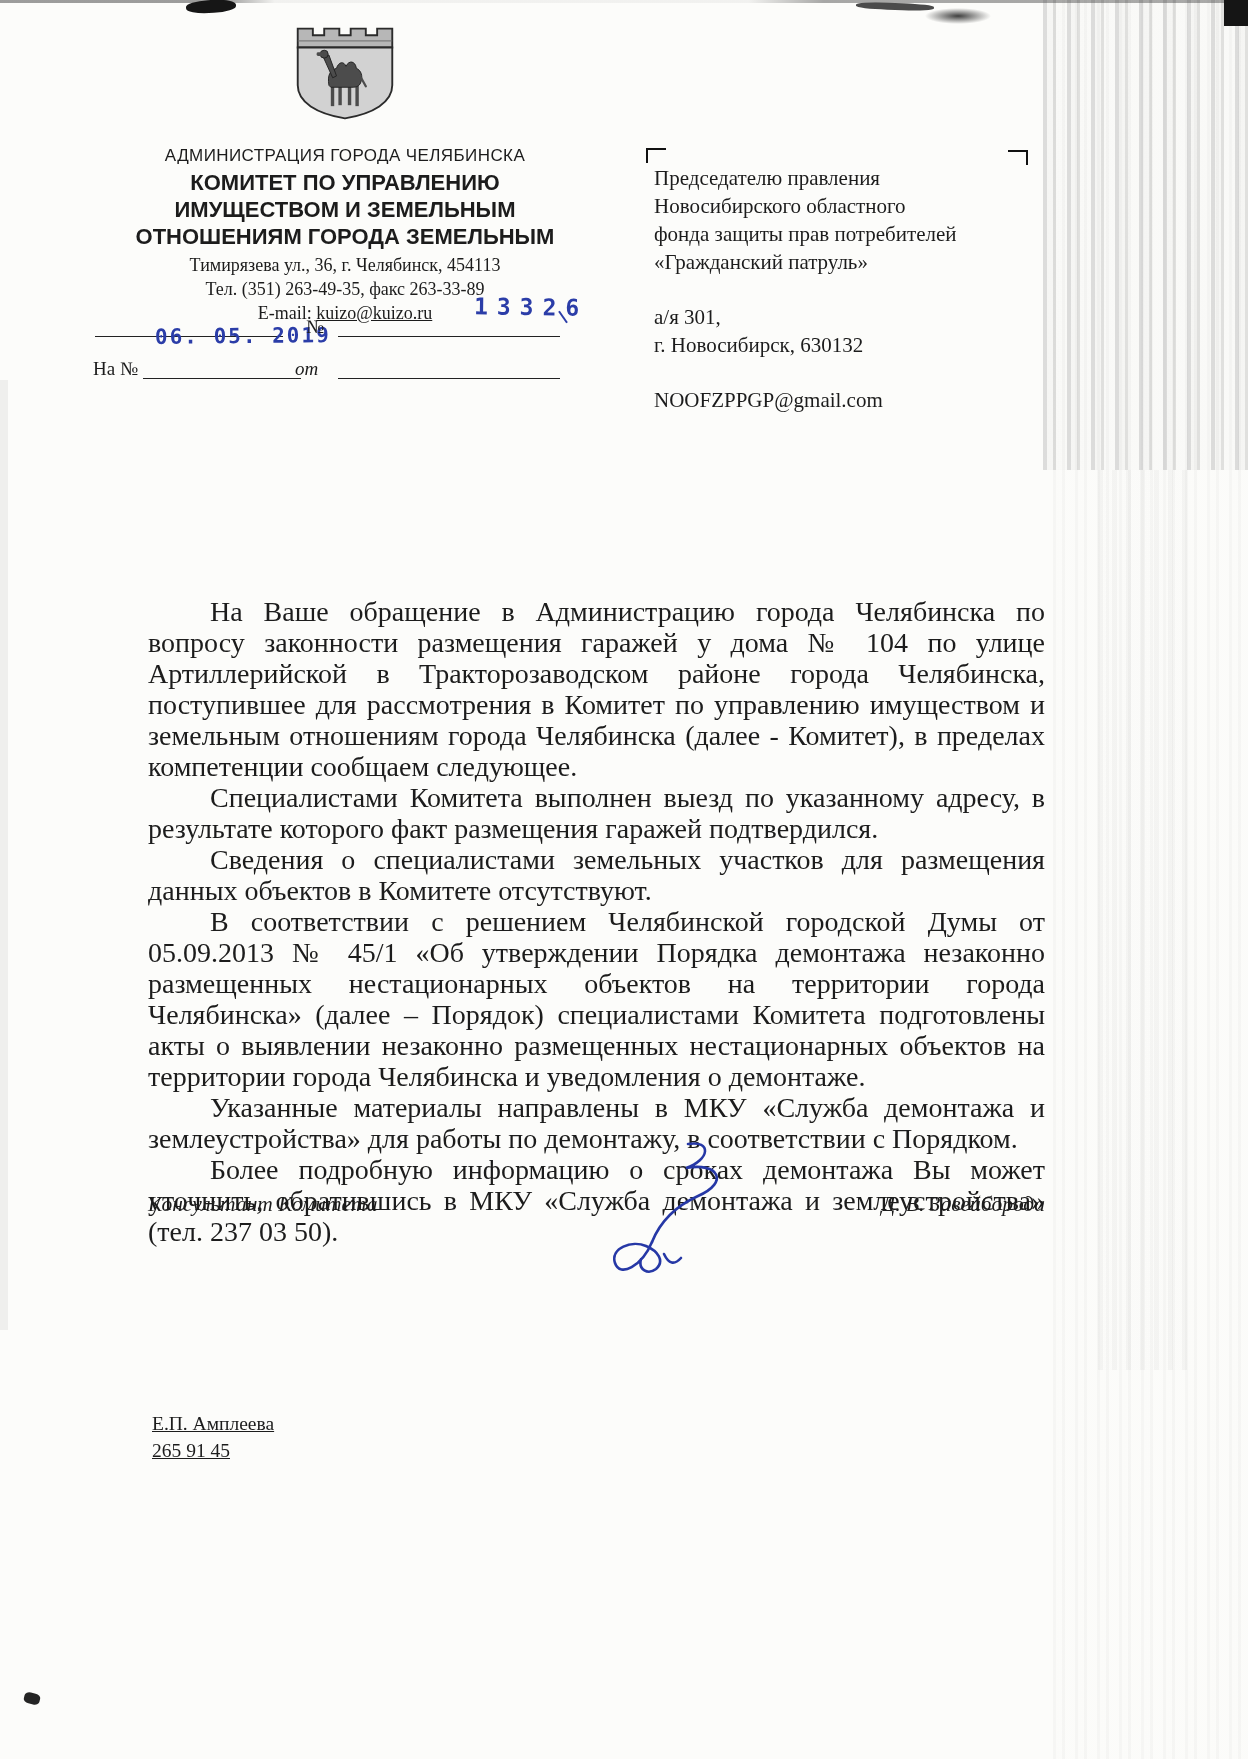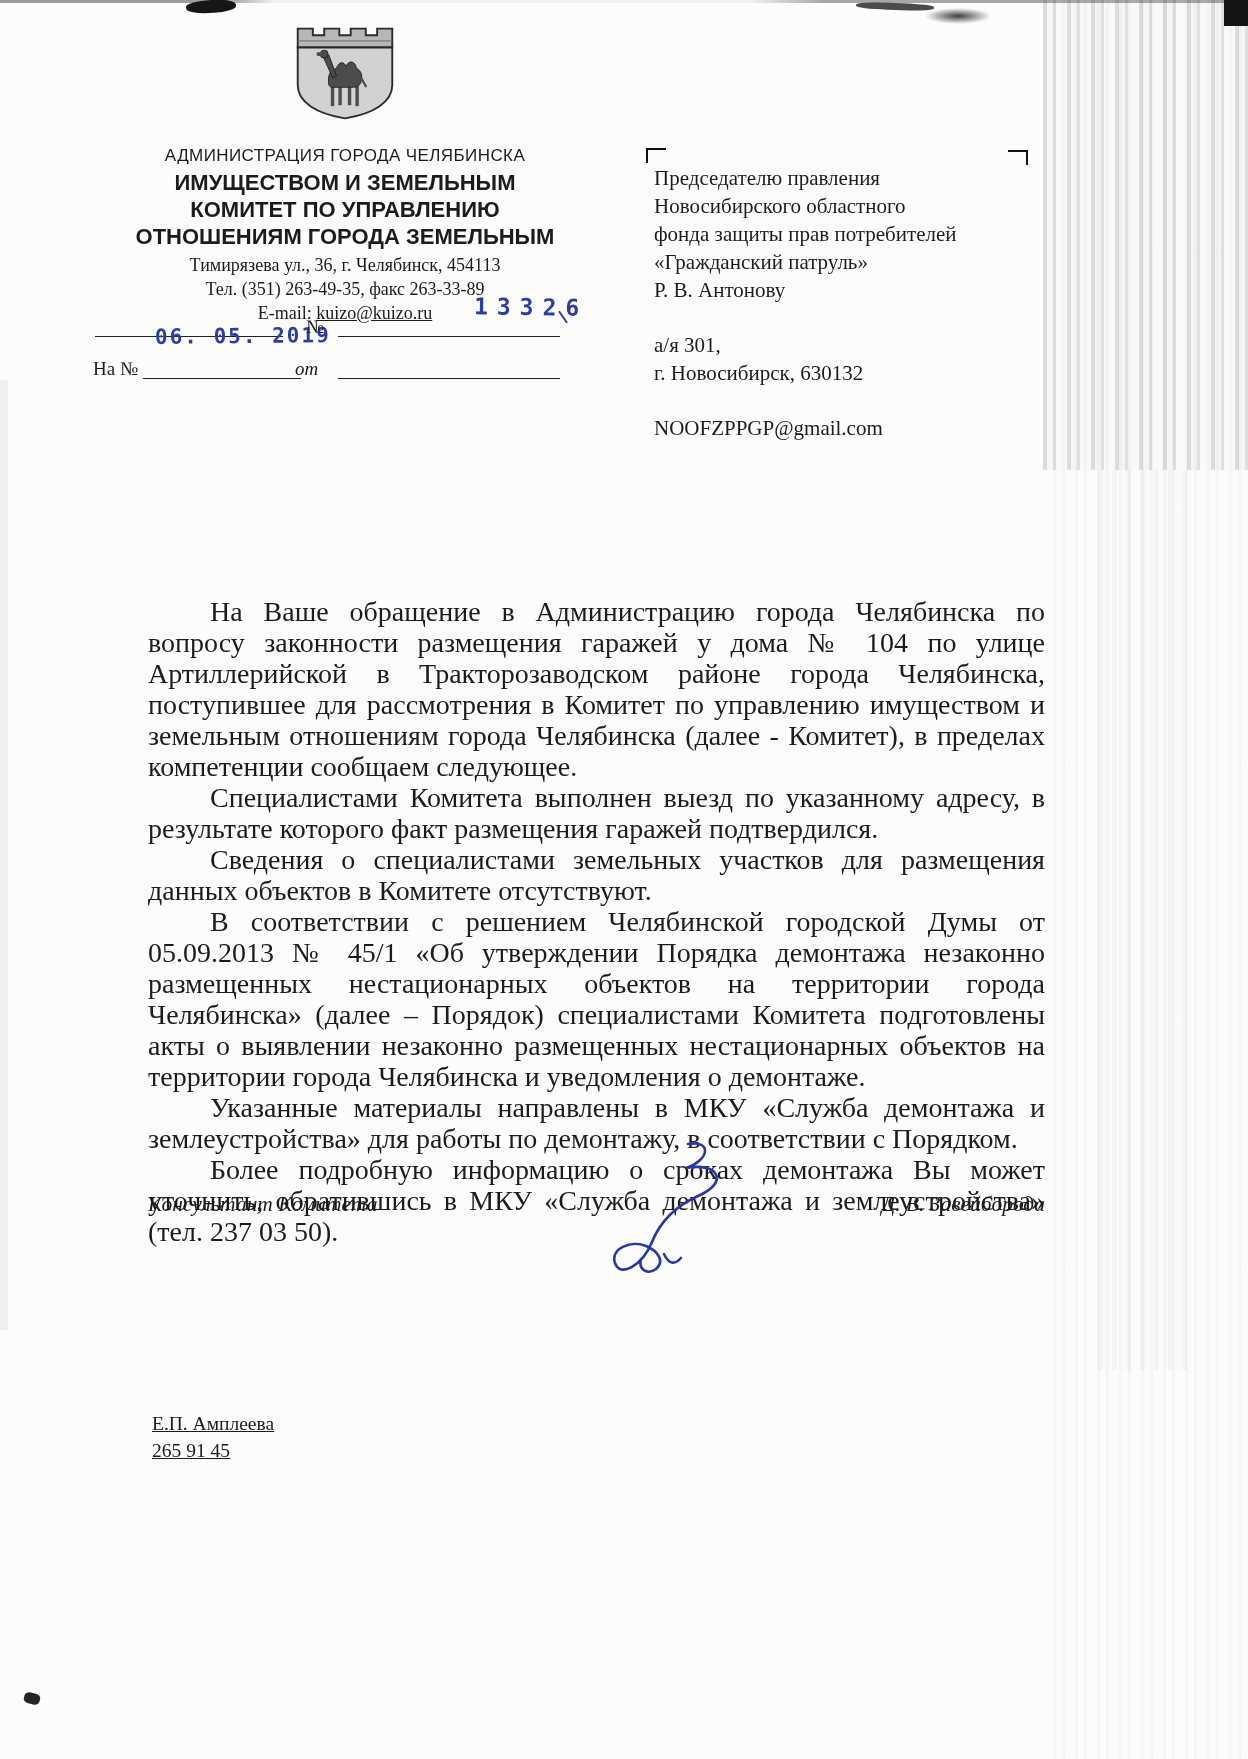--- a/index.html
+++ b/index.html
@@ -119,22 +119,22 @@
         <rect x="66" y="62" width="3.6" height="22" fill="#4c4c4c"></rect>
         <path d="M38,62 C36,50 40,46 46,44 C48,37 54,36 56,42 C59,35 66,36 67,44 C72,46 74,52 72,58 C71,62 68,64 64,64 L40,64 Z" fill="#4c4c4c" stroke="#222" stroke-width="1"></path>
         <path d="M46,52 L38,30 L32,32 L42,54 Z" fill="#4c4c4c" stroke="#222" stroke-width="1"></path>
         <circle cx="33" cy="29" r="4.2" fill="#4c4c4c" stroke="#222" stroke-width="1"></circle>
         <rect x="25" y="27" width="7" height="4" rx="1.5" fill="#4c4c4c"></rect>
         <path d="M72,54 L77,63" stroke="#4c4c4c" stroke-width="2.4" stroke-linecap="round"></path>
       </svg>
     </span>
     <div class="admin-line">АДМИНИСТРАЦИЯ ГОРОДА ЧЕЛЯБИНСКА</div>
     <div class="committee">
+      <div>КОМИТЕТ ПО УПРАВЛЕНИЮ</div>
       <div>ИМУЩЕСТВОМ И ЗЕМЕЛЬНЫМ</div>
-      <div>КОМИТЕТ ПО УПРАВЛЕНИЮ</div>
       <div>ОТНОШЕНИЯМ ГОРОДА ЗЕМЕЛЬНЫМ</div>
     </div>
     <div class="lh-addr first">Тимирязева ул., 36, г. Челябинск, 454113</div>
     <div class="lh-addr">Тел. (351) 263-49-35, факс 263-33-89</div>
     <div class="lh-addr"><span>E-mail: </span><span class="lh-email-link">kuizo@kuizo.ru</span></div>
   </header>
 
   <span class="reg date-stamp">06. 05. 2019</span>
   <span class="reg stamp-number">13326</span>
   <span class="artifact stamp-tick" style="position:absolute; z-index:2;"></span>
@@ -146,21 +146,20 @@
   <span class="reg reg-label lbl-ot" style="position:absolute;">от</span>
   <div class="rule rule-d"></div>
 
   <div class="corner corner-left"></div>
   <div class="corner corner-right"></div>
   <section class="recipient">
     <p>Председателю правления</p>
     <p>Новосибирского областного</p>
     <p>фонда защиты прав потребителей</p>
     <p>«Гражданский патруль»</p>
-    <p>Р. В. Антонову</p>
     <div class="addr-group">
       <p>а/я 301,</p>
       <p>г. Новосибирск, 630132</p>
     </div>
     <p class="rcp-email">NOOFZPPGP@gmail.com</p>
   </section>
 
   <main class="letter-body">
     <p>На Ваше обращение в Администрацию города Челябинска по вопросу законности размещения гаражей у дома № 104 по улице Артиллерийской в Тракторозаводском районе города Челябинска, поступившее для рассмотрения в Комитет по управлению имуществом и земельным отношениям города Челябинска (далее - Комитет), в пределах компетенции сообщаем следующее.</p>
     <p>Специалистами Комитета выполнен выезд по указанному адресу, в результате которого факт размещения гаражей подтвердился.</p>

